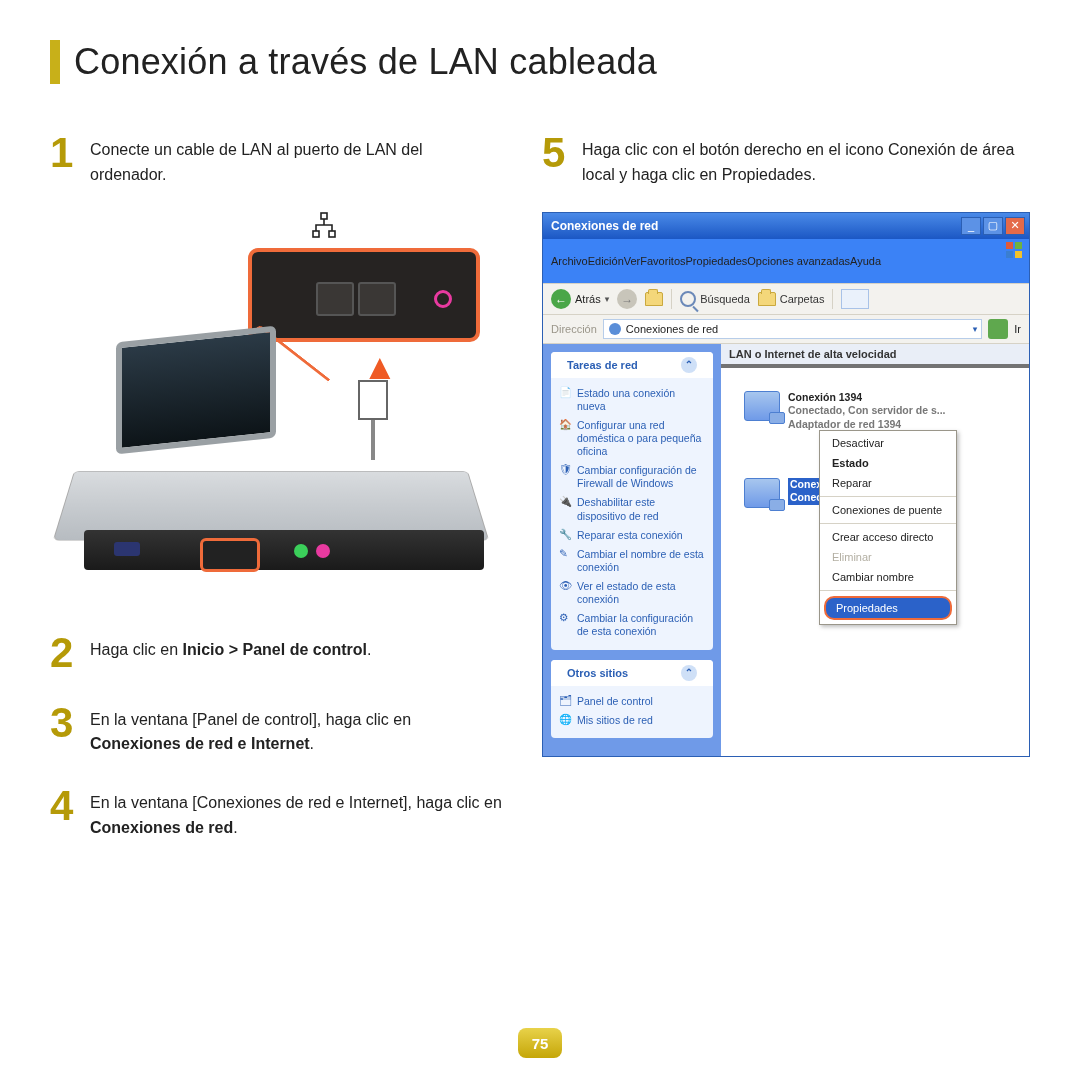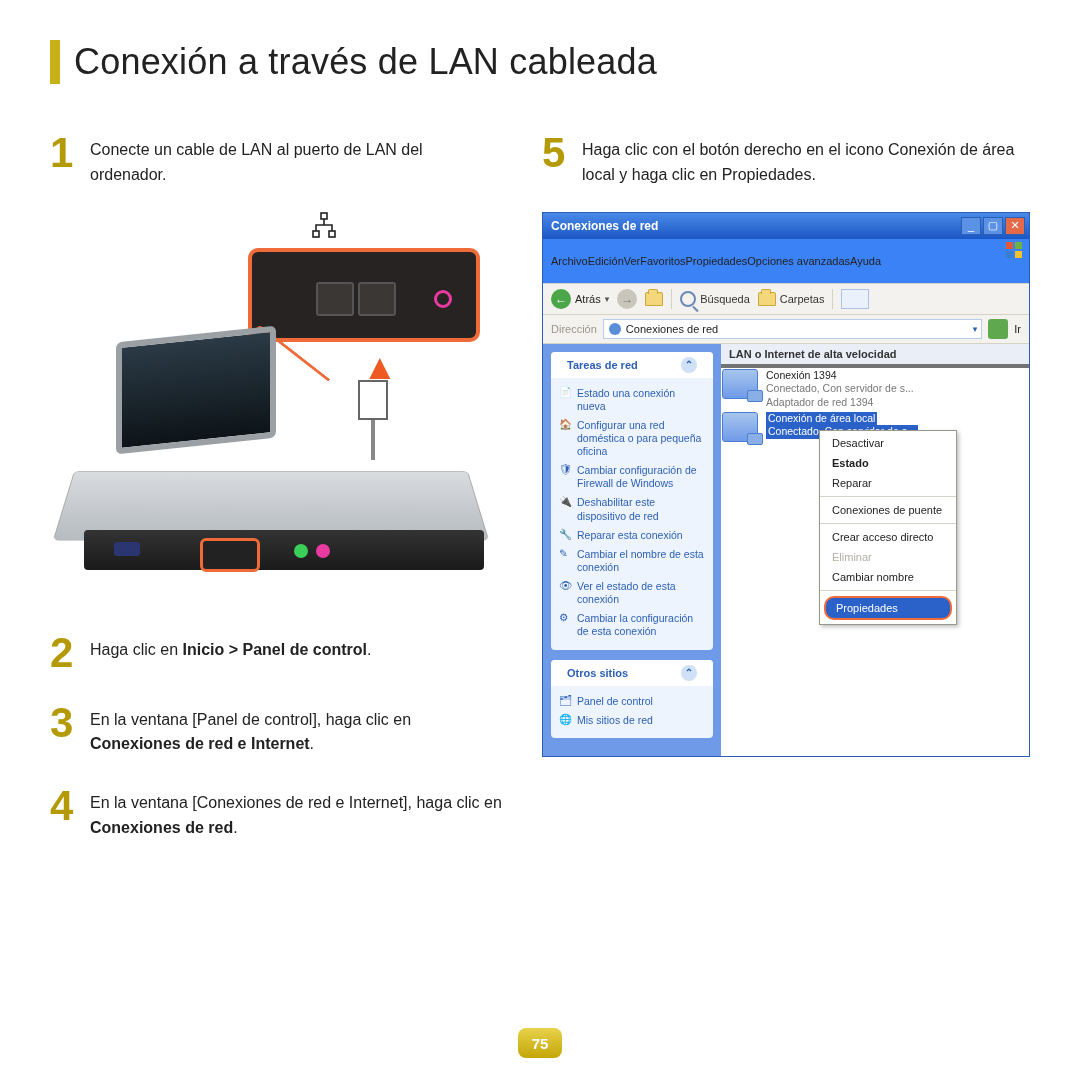--- a/index.html
+++ b/index.html
@@ -78,21 +78,21 @@
   .xp-body { display:flex; min-height: 264px; }
   .xp-side { width: 178px; background:#6f9ae8; padding: 8px; }
   .xp-panel { background:#eef4fe; border-radius:4px; margin-bottom:10px; overflow:hidden; }
   .xp-panel-h { background:#fff; color:#2b5fb4; font-weight:bold; padding:5px 16px; display:flex; align-items:center; justify-content:space-between; font-size:11px;}
   .chev { width:16px;height:16px;border-radius:50%;background:#cfe0f7;color:#2b5fb4;display:flex;align-items:center;justify-content:center;font-size:10px;}
   .xp-panel ul { list-style:none; padding:6px 8px 8px 8px; }
   .xp-panel li { color:#2b5fb4; padding:3px 0 3px 18px; position:relative; font-size:10.5px; line-height:1.25;}
   .xp-panel li .ic { position:absolute; left:0; top:2px; width:12px; height:12px; }
   .xp-main { flex:1; background:#fff; position:relative; padding: 0; }
   .sec-head { background:#e9eef7; color:#333; font-weight:bold; padding:4px 8px; border-bottom:4px solid #737373; font-size:11px;}
-  .conn-row { display:flex; align-items:flex-start; gap:8px; padding:1px; }
+  .conn-row { display:flex; align-items:flex-start; gap:8px; padding:23px;font-weight:bold; }
   .big-ic { width:36px; height:30px; background:linear-gradient(#a7c6ee,#6f9ae8); border:1px solid #4d7fd1; border-radius:3px; position:relative; }
   .big-ic::after{content:"";position:absolute;right:-6px;bottom:-4px;width:14px;height:10px;background:#8aaee6;border:1px solid #4d7fd1;border-radius:2px;}
   .conn-txt { font-size:10.5px; color:#777; line-height:1.3; }
   .conn-txt .nm { color:#222; }
   .conn-row.sel .conn-txt .nm { background:#2b62c9; color:#fff; padding:0 2px; display:inline-block;}
   .conn-row.sel .conn-txt .sub { background:#2b62c9; color:#fff; padding:0 2px; display:inline-block;}
   .ctx-menu { position:absolute; left: 98px; top: 86px; width: 138px; background:#fff; border:1px solid #9a968a; box-shadow: 2px 2px 4px rgba(0,0,0,.25); font-size:11px; padding:2px 0;}
   .ctx-menu .mi { padding:4px 12px; }
   .ctx-menu .mi.bold { font-weight:bold; }
   .ctx-menu .mi.dis { color:#b3afa3; }

